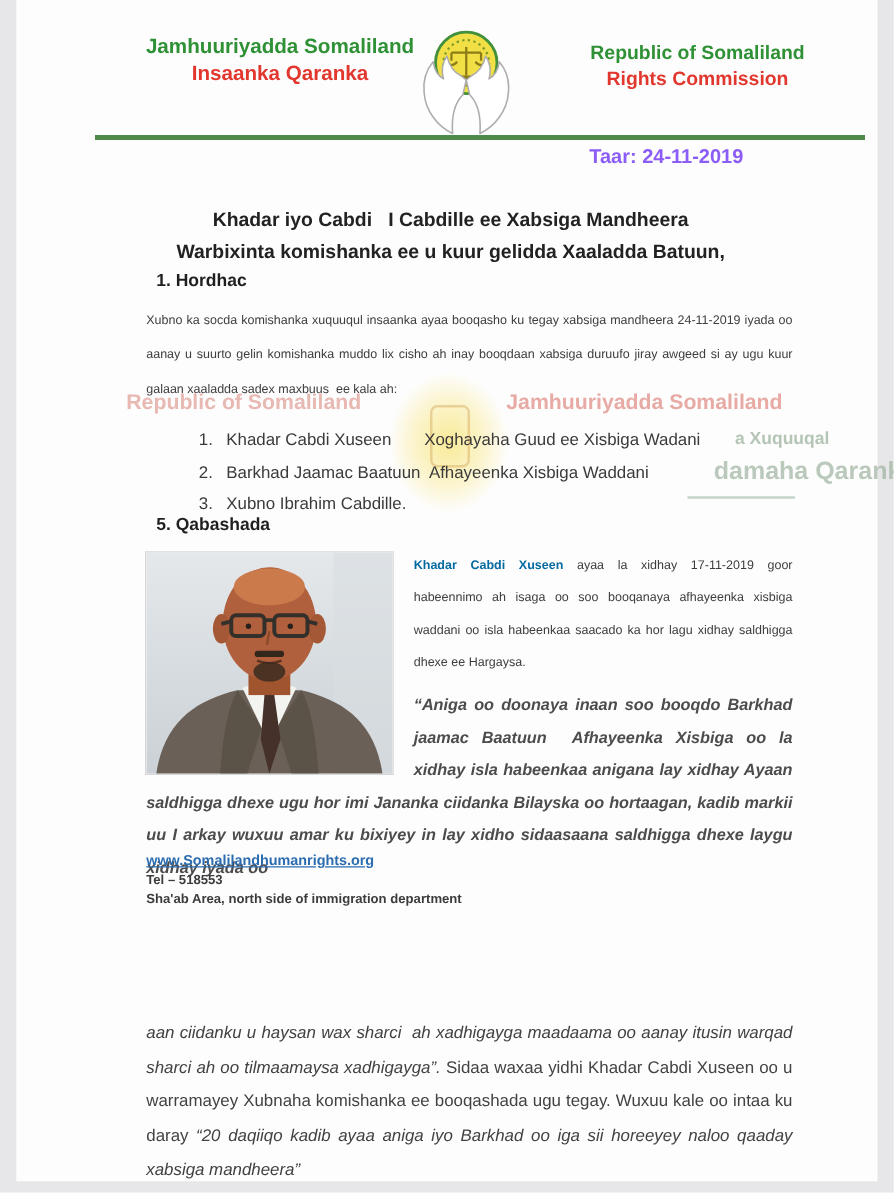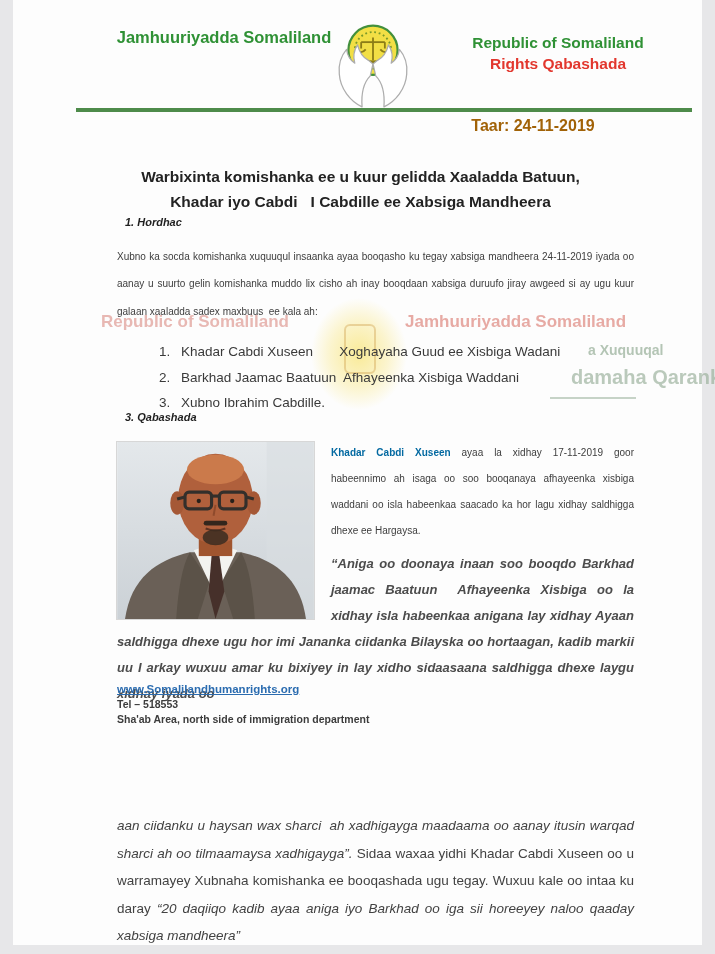--- a/index.html
+++ b/index.html
@@ -32,25 +32,25 @@
   
   .hdr-left{position:absolute;left:95px;top:26px;width:232px;text-align:center;
     font-weight:bold;font-size:16.5px;line-height:22px;z-index:1;}
   .hdr-right{position:absolute;left:402px;top:32px;width:286px;text-align:center;
     font-weight:bold;font-size:15.5px;line-height:21px;z-index:1;}
   .g{color:#2f9135;}
   .r{color:#e2372e;}
   .logo{position:absolute;left:319px;top:18px;width:82px;height:92px;z-index:1;}
   .rule{position:absolute;left:63px;top:108px;width:616px;height:4px;background:#4e8b4a;z-index:1;}
   .taar{position:absolute;left:400px;top:117px;width:240px;text-align:center;
-    font-weight:bold;font-size:16px;color:#a16207;z-index:1;}
+    font-weight:bold;font-size:16px;color:#8b5cf6;z-index:1;}
   
   .title{position:absolute;left:85px;top:164px;width:525px;text-align:center;
     font-weight:bold;font-size:15.5px;line-height:25px;color:#222;z-index:1;}
-  .h1{position:absolute;left:112px;font-weight:bold;font-size:11px;color:#1f1f1f;z-index:1;font-style:italic;}
+  .h1{position:absolute;left:112px;font-weight:bold;font-size:14px;color:#1f1f1f;z-index:1;}
   .h1-pos{top:216px;}
   .h2-pos{top:411px;}
   .para{font-size:10px;color:#3d3d3d;text-align:justify;}
   .p1{position:absolute;left:104px;top:243px;width:517px;line-height:27.3px;z-index:1;}
   .list{position:absolute;left:146px;top:339px;width:480px;z-index:1;
     font-size:13.5px;color:#3a3a3a;line-height:25.5px;}
   .list .num{display:inline-block;width:22px;}
   .sec2{position:absolute;left:104px;top:440px;width:517px;z-index:1;}
   .sec2 .para{margin:0;line-height:26px;}
   .sec2 b{color:#0369a1;}
@@ -76,20 +76,21 @@
     <div class="wm wm-right">Jamhuuriyadda Somaliland</div>
     <div class="wm wm-frag1">a Xuquuqal</div>
     <div class="wm wm-frag2">damaha Qaranka</div>
     <div class="wm wm-line"></div>
     <div class="wm wm-blob">
       <div class="wm-blob-inner"></div>
     </div>
 
     <div class="hdr-left">
       <div class="g">Jamhuuriyadda Somaliland</div>
+      <div class="r">Insaanka Qaranka</div>
     </div>
 
     <div class="logo">
       <svg viewBox="0 0 90 98" width="82" height="92">
         <circle cx="45" cy="34" r="27" fill="#f2df45" stroke="#43903c" stroke-width="2.5"></circle>
         <circle cx="45" cy="34" r="20" fill="none" stroke="#7a9a2a" stroke-width="2" stroke-dasharray="2,3"></circle>
         <g stroke="#8c7d17" stroke-width="2" fill="none">
           <line x1="45" y1="20" x2="45" y2="45"></line>
           <line x1="32" y1="25" x2="58" y2="25"></line>
           <path d="M27,33 Q32,39 37,33"></path>
@@ -100,41 +101,41 @@
         <rect x="39" y="45" width="12" height="4" fill="#8c7d17"></rect>
         <g fill="#ffffff" stroke="#adadad" stroke-width="1.4" stroke-linejoin="round">
           <path d="M33,96 C20,90 9,76 8,60 C7,50 10,40 16,33 C17,40 20,45 25,48 C23,41 24,34 28,28 C30,36 34,42 40,45 L45,49 L42,62 C34,70 32,82 33,96 Z"></path>
           <path d="M57,96 C70,90 81,76 82,60 C83,50 80,40 74,33 C73,40 70,45 65,48 C67,41 66,34 62,28 C60,36 56,42 50,45 L45,49 L48,62 C56,70 58,82 57,96 Z"></path>
         </g>
       </svg>
     </div>
 
     <div class="hdr-right">
       <div class="g">Republic of Somaliland</div>
-      <div class="r">Rights Qabashada</div>
+      <div class="r">Rights Commission</div>
     </div>
 
     <div class="rule"></div>
     <div class="taar">Taar:  24-11-2019</div>
 
     <div class="title">
+      <div>Khadar iyo Cabdi &nbsp; I Cabdille ee Xabsiga Mandheera</div>
       <div>Warbixinta komishanka ee u kuur gelidda Xaaladda Batuun,</div>
-      <div>Khadar iyo Cabdi &nbsp; I Cabdille ee Xabsiga Mandheera</div>
     </div>
 
     <div class="h1 h1-pos">1. Hordhac</div>
     <div class="para p1">Xubno ka socda komishanka xuquuqul insaanka ayaa booqasho ku tegay xabsiga mandheera 24-11-2019 iyada oo aanay u suurto gelin komishanka muddo lix cisho ah inay booqdaan xabsiga duruufo jiray awgeed si ay ugu kuur galaan xaaladda sadex maxbuus&nbsp; ee kala ah:</div>
 
     <div class="list">
       <div><span class="num">1.</span><span>Khadar Cabdi Xuseen &nbsp;&nbsp;&nbsp;&nbsp;&nbsp; Xoghayaha Guud ee Xisbiga Wadani</span></div>
       <div><span class="num">2.</span><span>Barkhad Jaamac Baatuun&nbsp; Afhayeenka Xisbiga Waddani</span></div>
       <div><span class="num">3.</span><span>Xubno Ibrahim Cabdille.</span></div>
     </div>
 
-    <div class="h1 h2-pos">3. Qabashada</div>
+    <div class="h1 h2-pos">5. Qabashada</div>
 
     <div class="sec2">
       <div class="photo">
         <svg viewBox="0 0 200 180" width="197" height="177">
           <defs>
             <linearGradient id="pbg" x1="0" y1="0" x2="0" y2="1">
               <stop offset="0" stop-color="#e4e8eb"></stop>
               <stop offset="1" stop-color="#cbd1d6"></stop>
             </linearGradient>
           </defs>

